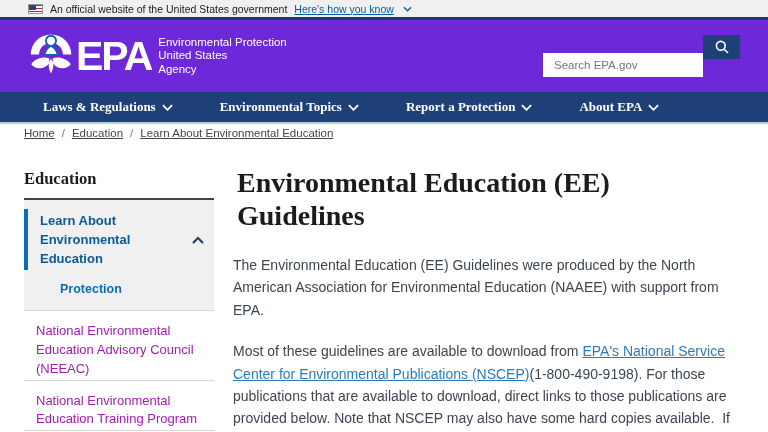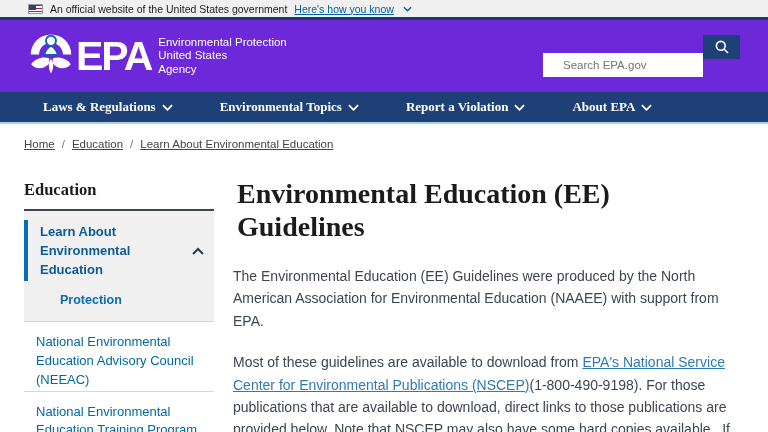--- a/index.html
+++ b/index.html
@@ -26,42 +26,42 @@
   .logo-wrap { display: flex; align-items: center; }
   .logo-flower { width: 46px; height: 46px; }
   .logo-epa {
     font-family: "Liberation Sans", sans-serif; font-weight: bold;
     font-size: 41px; letter-spacing: -2px; line-height: 1; margin: 0 7px 0 2px;
   }
   .agency-lines { font-size: 11.5px; line-height: 1.18; font-weight: normal; }
 
   .search-area { margin-left: auto; display: flex; }
   .search-input {
-    width: 160px; height: 24px; border: none; padding: 0 20px;
+    width: 160px; height: 24px; border: none; padding: 0 11px;
     font-size: 11.5px; font-family: "Liberation Sans", sans-serif; color: #333; margin-top: 18px;
   }
   .search-input::placeholder { color: #71767a; }
   .search-btn {
     width: 37px; height: 24px; background: #1e4077; border: none; cursor: pointer;
     display: flex; align-items: center; justify-content: center;
   }
 
   
   .primary-nav {
     height: 32px; background: #1e4077; border-bottom: 2px solid #a9d1e5;
     display: flex; align-items: center; gap: 47px; padding-left: 43px;
   }
   .nav-item {
     color: #fff; font-family: "Liberation Serif", serif; font-weight: bold;
     font-size: 13px; display: flex; align-items: center; gap: 6px; cursor: pointer; text-decoration: none;
   }
   .nav-item svg { margin-top: 1px; }
 
   
-  .breadcrumb { padding: 14px 0 0 24px; font-size: 11.5px; color: #71767a; }
+  .breadcrumb { padding: 3px 0 0 24px; font-size: 11.5px; color: #71767a; }
   .breadcrumb a { color: #454545; text-decoration: underline; }
   .crumb-sep { margin: 0 7px; color: #71767a; }
 
   
   .content { display: flex; padding: 0 28px 0 24px; }
   .sidebar { width: 190px; flex: 0 0 auto; }
   .sidebar-title {
     font-family: "Liberation Serif", serif; font-weight: bold;
     font-size: 16.5px; color: #1b1b1b; margin: 30px 0 9px;
   }
@@ -75,21 +75,21 @@
     color: #0b5a96; font-weight: bold; font-size: 13px; line-height: 19px; width: 112px;
   }
   .active-chevron { color: #1c3f5e; display: inline-flex; }
   .sub-item {
     display: block; margin: 12px 0 0 36px; color: #0a6cb3; font-weight: bold;
     font-size: 12.5px; text-decoration: none; cursor: pointer;
   }
   .side-links { list-style: none; border-top: 1px solid #d6d7d9; }
   .side-links li { border-bottom: 1px solid #d6d7d9; }
   .side-links a {
-    display: block; padding: 11px 14px 1px 12px; color: #0369a1;
+    display: block; padding: 11px 14px 1px 12px; color: #a21caf;
     font-size: 13px; line-height: 1.45; text-decoration: none; cursor: pointer;
   }
 
   .main { margin-left: 19px; width: 507px; }
   .page-title {
     font-family: "Liberation Serif", serif; font-weight: bold;
     font-size: 28px; line-height: 1.18; color: #1b1b1b; margin: 27px 4px 22px;
   }
   .main p { font-size: 14px; line-height: 1.6; color: #3d4551; margin-bottom: 19px; }
   .main p a { color: #2c7ab8; text-decoration: underline; cursor: pointer; }
@@ -147,21 +147,21 @@
         <polyline points="1,1 6,6 11,1" fill="none" stroke="#fff" stroke-width="2"></polyline>
       </svg>
   </a>
   <a class="nav-item" href="#">
     <span>Environmental Topics</span>
     <svg width="11" height="7" viewBox="0 0 12 7">
         <polyline points="1,1 6,6 11,1" fill="none" stroke="#fff" stroke-width="2"></polyline>
       </svg>
   </a>
   <a class="nav-item" href="#">
-    <span>Report a Violation</span>
+    <span>Report a Protection</span>
     <svg width="11" height="7" viewBox="0 0 12 7">
         <polyline points="1,1 6,6 11,1" fill="none" stroke="#fff" stroke-width="2"></polyline>
       </svg>
   </a>
   <a class="nav-item" href="#">
     <span>About EPA</span>
     <svg width="11" height="7" viewBox="0 0 12 7">
         <polyline points="1,1 6,6 11,1" fill="none" stroke="#fff" stroke-width="2"></polyline>
       </svg>
   </a>

